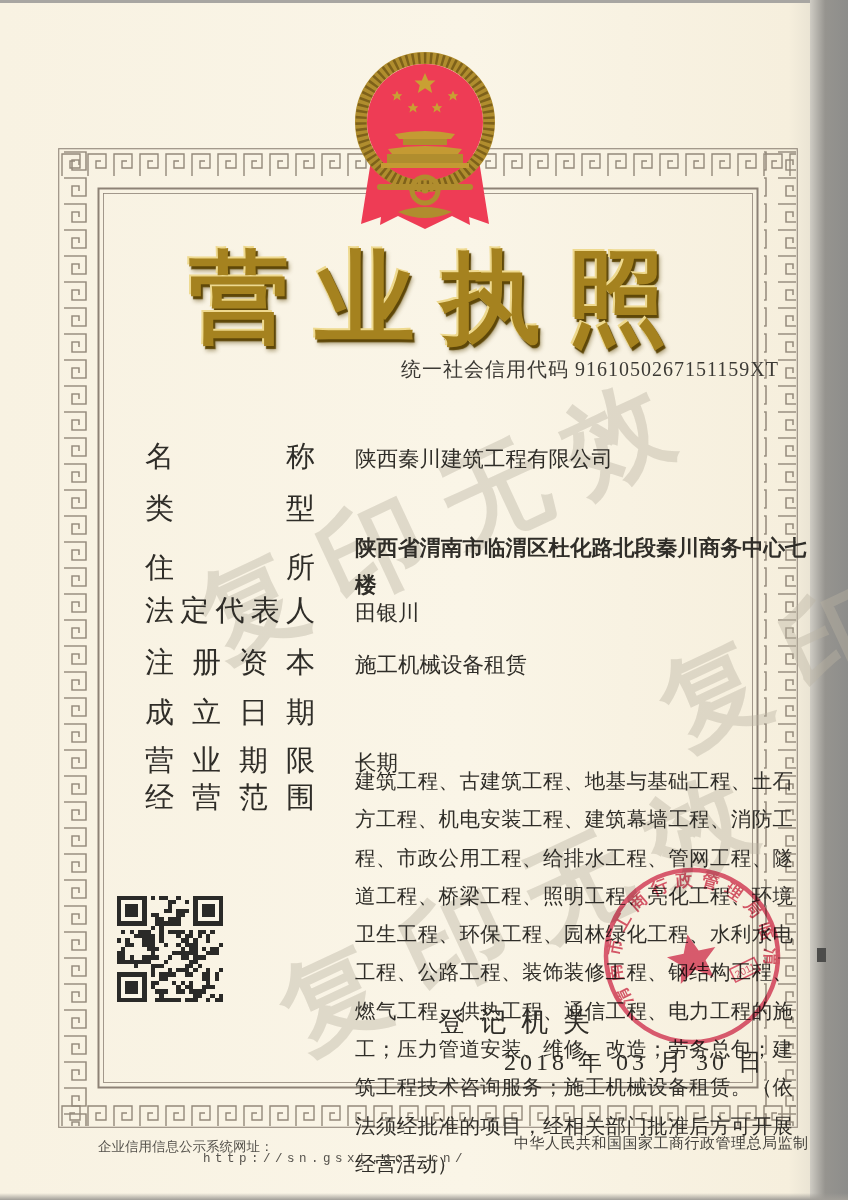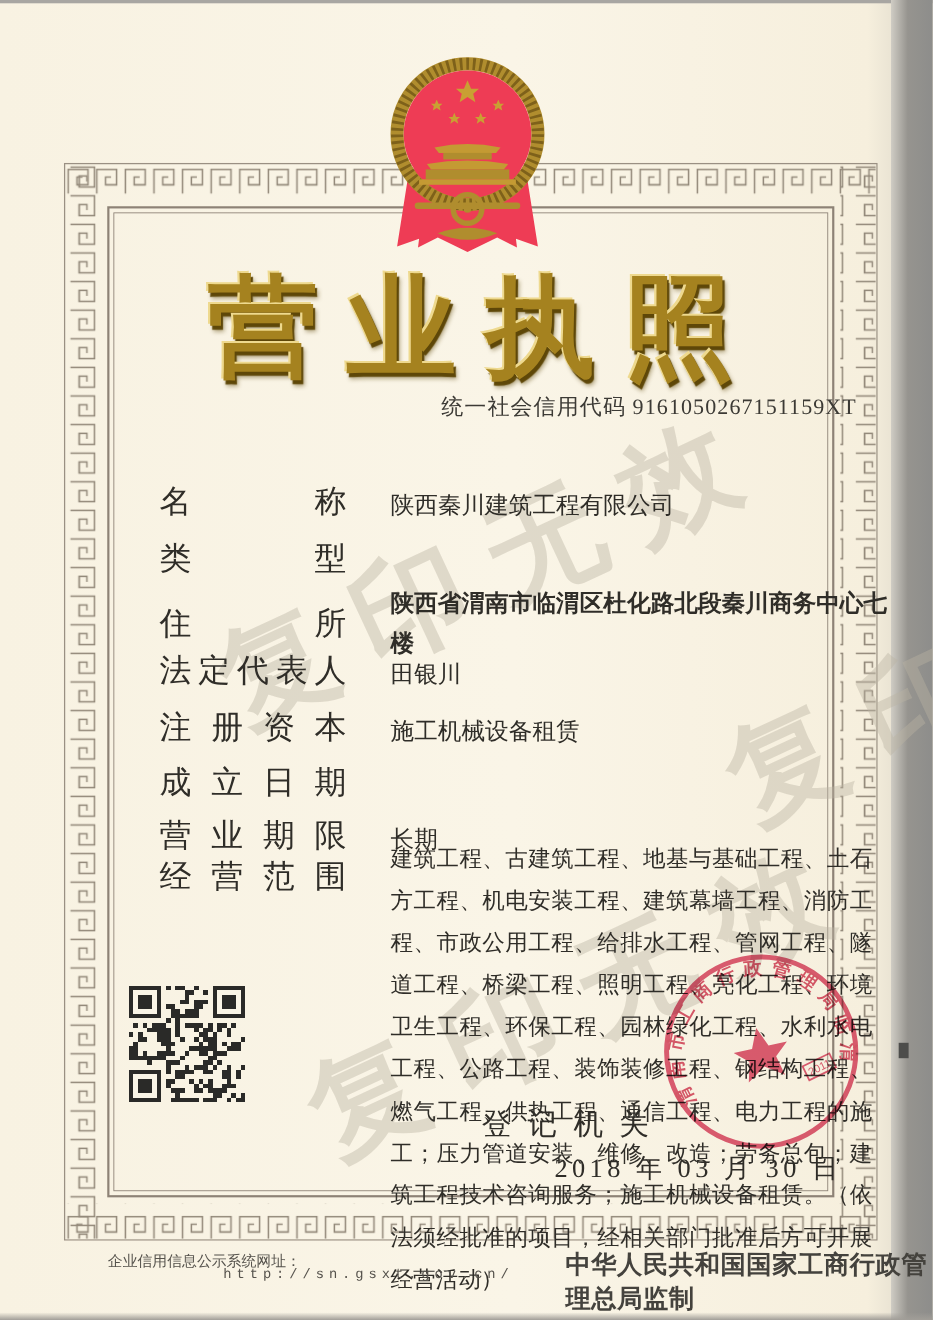--- a/index.html
+++ b/index.html
@@ -49,22 +49,22 @@
             color:#2f2d28;letter-spacing:4px;white-space:nowrap;}
 
   .qr{position:absolute;left:117px;top:896px;z-index:3;}
 
   .seal{position:absolute;left:597px;top:861px;z-index:5;opacity:.8;
         mix-blend-mode:multiply;transform:rotate(-12deg);}
 
   .footer-lbl{position:absolute;left:98px;top:1138px;font-size:13.5px;color:#55524c;z-index:3;}
   .footer-url{position:absolute;left:203px;top:1152px;font-size:12.5px;color:#55524c;
               letter-spacing:4.5px;z-index:3;font-family:"Liberation Mono","DejaVu Sans Mono",monospace;}
-  .footer-sup{position:absolute;left:514px;top:1134px;font-size:23px;color:#44423d;
-              font-weight:700;z-index:3;letter-spacing:.5px;}
+  .footer-sup{position:absolute;left:514px;top:1134px;font-size:15px;color:#44423d;
+              font-weight:400;z-index:3;letter-spacing:.5px;}
 </style>
 </head>
 <body>
 
 <div class="page">
 
   <svg class="frame" width="740" height="980" xmlns="http://www.w3.org/2000/svg">
     <defs>
       <pattern id="fretH" patternUnits="userSpaceOnUse" width="26" height="34">
         <path d="M4,28 V6 H22 V20 H12 V13 H17" fill="none" stroke="#93897a" stroke-width="1.4"></path>

